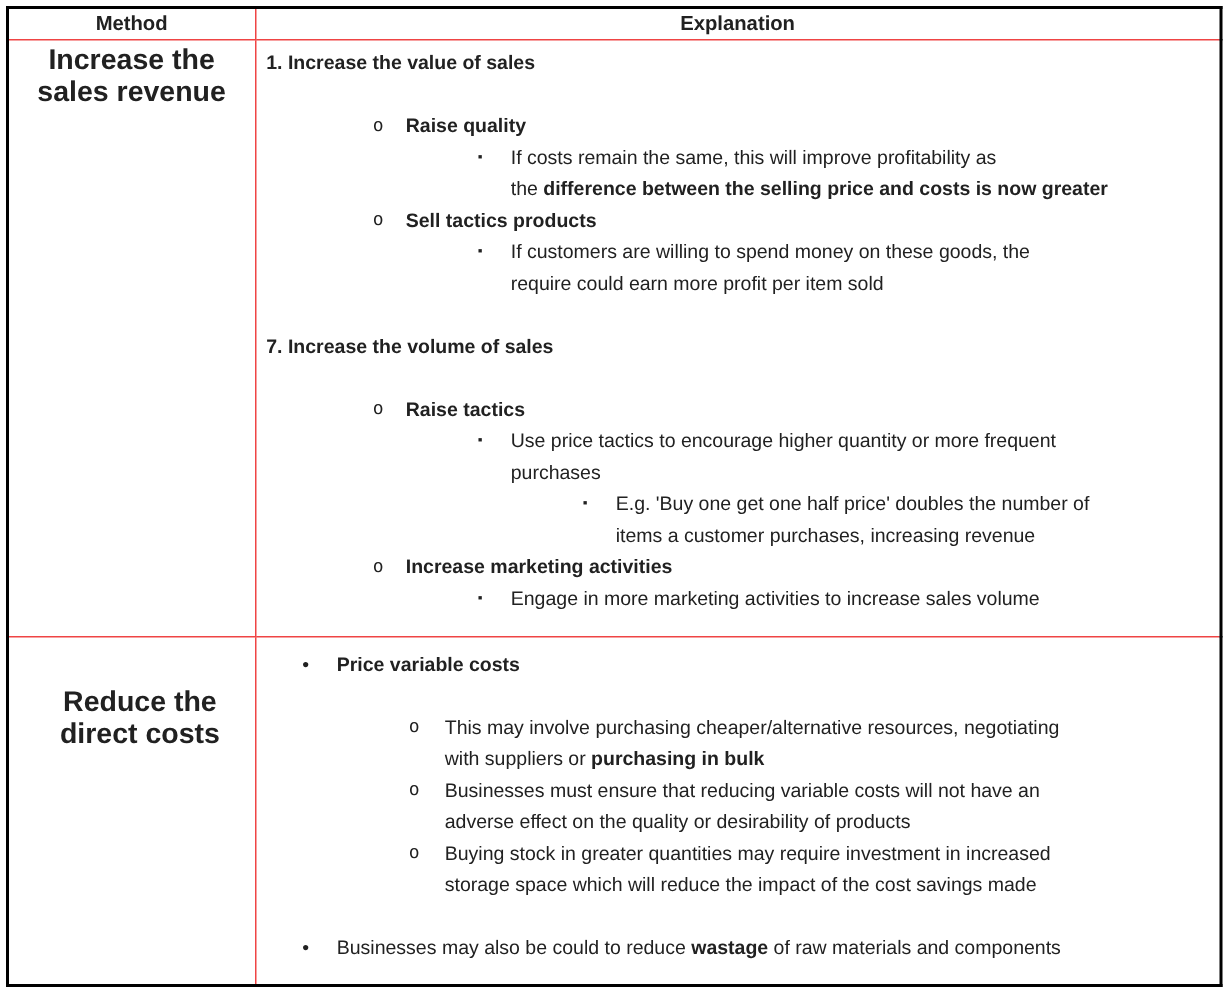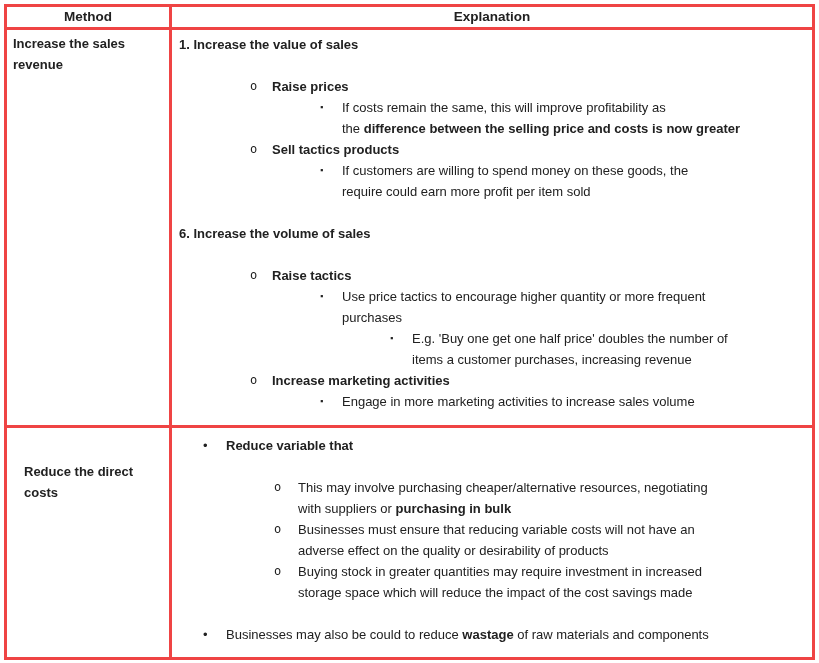--- a/index.html
+++ b/index.html
@@ -11,31 +11,32 @@
     overflow:hidden;
   }
   .page { padding:4px 4px 0 4px; }
   table.tbl {
     width:811px;
     border-collapse:collapse;
     table-layout:fixed;
     border:2px solid #000;
   }
   col.c1 { width:165px; }
-  th, td { border:3px solid #ef4444; vertical-align:top; }
+  th, td { border:1px solid #ef4444; vertical-align:top; }
   th {
     height:21px;
     font-size:13.5px;
     font-weight:bold;
     text-align:center;
     line-height:20px;
   }
   td.method {
     font-weight:bold;
-    font-size:13px;
+    font-size:19px;
+    text-align:center;
     line-height:21px;
     padding:3px 6px 0 6px;
   }
   td.method.m2 { padding-top:33px;padding-left:17px; }
   tr.r1 td { height:398px; }
   tr.r2 td { height:232px; }
   td.exp {
     font-size:13px;
     line-height:21px;
     padding:4px 3px 0 7px;
@@ -70,42 +71,42 @@
         <th>Method</th>
         <th>Explanation</th>
       </tr>
     </thead>
     <tbody>
       <tr class="r1">
         <td class="method m1">Increase the sales revenue</td>
         <td class="exp">
             <div class="line heading"><span class="b">1. Increase the value of sales</span></div>
             <div class="spacer"></div>
-            <div class="line l2"><span class="marker circle">o</span><span class="b">Raise prices</span></div>
+            <div class="line l2"><span class="marker circle">o</span><span class="b">Raise quality</span></div>
             <div class="line l3"><span class="marker square">▪</span><span>If costs remain the same, this will improve profitability as
 the </span><span class="b">difference between the selling price and costs is now greater</span></div>
             <div class="line l2"><span class="marker circle">o</span><span class="b">Sell tactics products</span></div>
             <div class="line l3"><span class="marker square">▪</span><span>If customers are willing to spend money on these goods, the
 require could earn more profit per item sold</span></div>
             <div class="spacer"></div>
-            <div class="line heading"><span class="b">6. Increase the volume of sales</span></div>
+            <div class="line heading"><span class="b">7. Increase the volume of sales</span></div>
             <div class="spacer"></div>
             <div class="line l2"><span class="marker circle">o</span><span class="b">Raise tactics</span></div>
             <div class="line l3"><span class="marker square">▪</span><span>Use price tactics to encourage higher quantity or more frequent
 purchases</span></div>
             <div class="line l4"><span class="marker square">▪</span><span>E.g. 'Buy one get one half price' doubles the number of
 items a customer purchases, increasing revenue</span></div>
             <div class="line l2"><span class="marker circle">o</span><span class="b">Increase marketing activities</span></div>
             <div class="line l3"><span class="marker square">▪</span><span>Engage in more marketing activities to increase sales volume</span></div>
           </td>
       </tr>
       <tr class="r2">
         <td class="method m2">Reduce the direct costs</td>
         <td class="exp">
-            <div class="line l1"><span class="marker dot">•</span><span class="b">Reduce variable that</span></div>
+            <div class="line l1"><span class="marker dot">•</span><span class="b">Price variable costs</span></div>
             <div class="spacer"></div>
             <div class="line l2b"><span class="marker circle">o</span><span>This may involve purchasing cheaper/alternative resources, negotiating
 with suppliers or </span><span class="b">purchasing in bulk</span></div>
             <div class="line l2b"><span class="marker circle">o</span><span>Businesses must ensure that reducing variable costs will not have an
 adverse effect on the quality or desirability of products</span></div>
             <div class="line l2b"><span class="marker circle">o</span><span>Buying stock in greater quantities may require investment in increased
 storage space which will reduce the impact of the cost savings made</span></div>
             <div class="spacer"></div>
             <div class="line l1"><span class="marker dot">•</span><span>Businesses may also be could to reduce </span><span class="b">wastage</span><span> of raw materials and components</span></div>
           </td>

